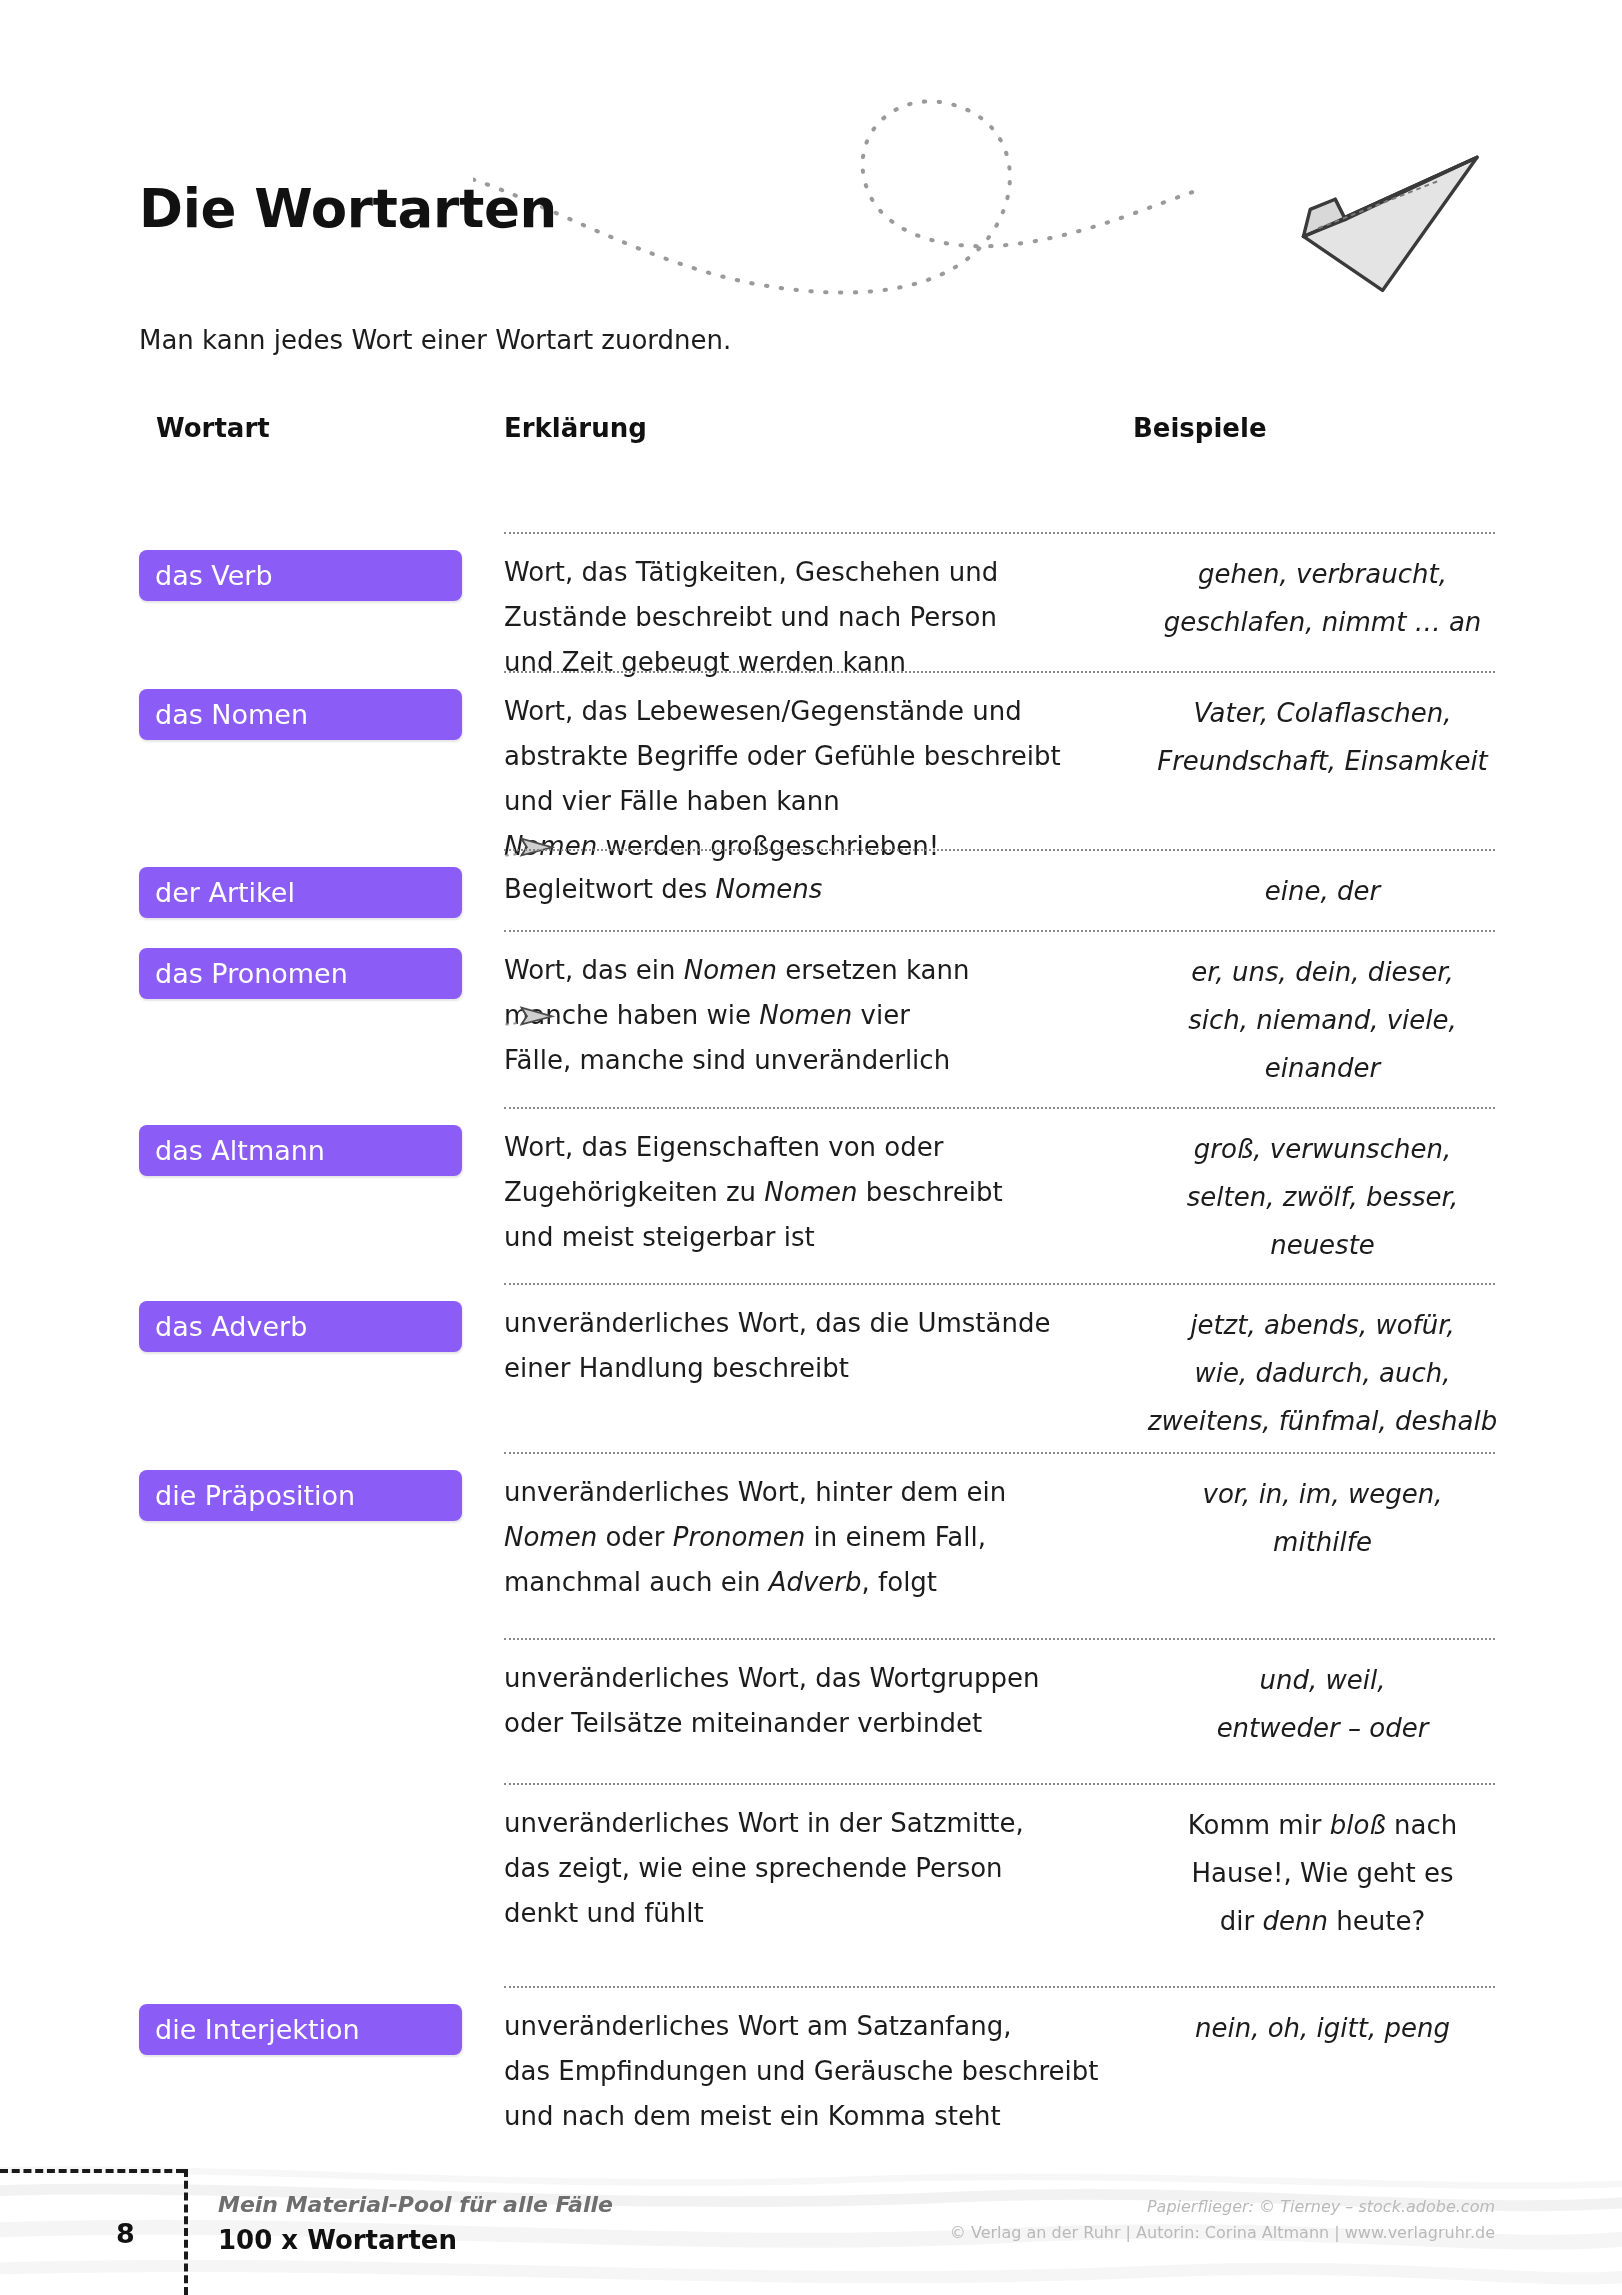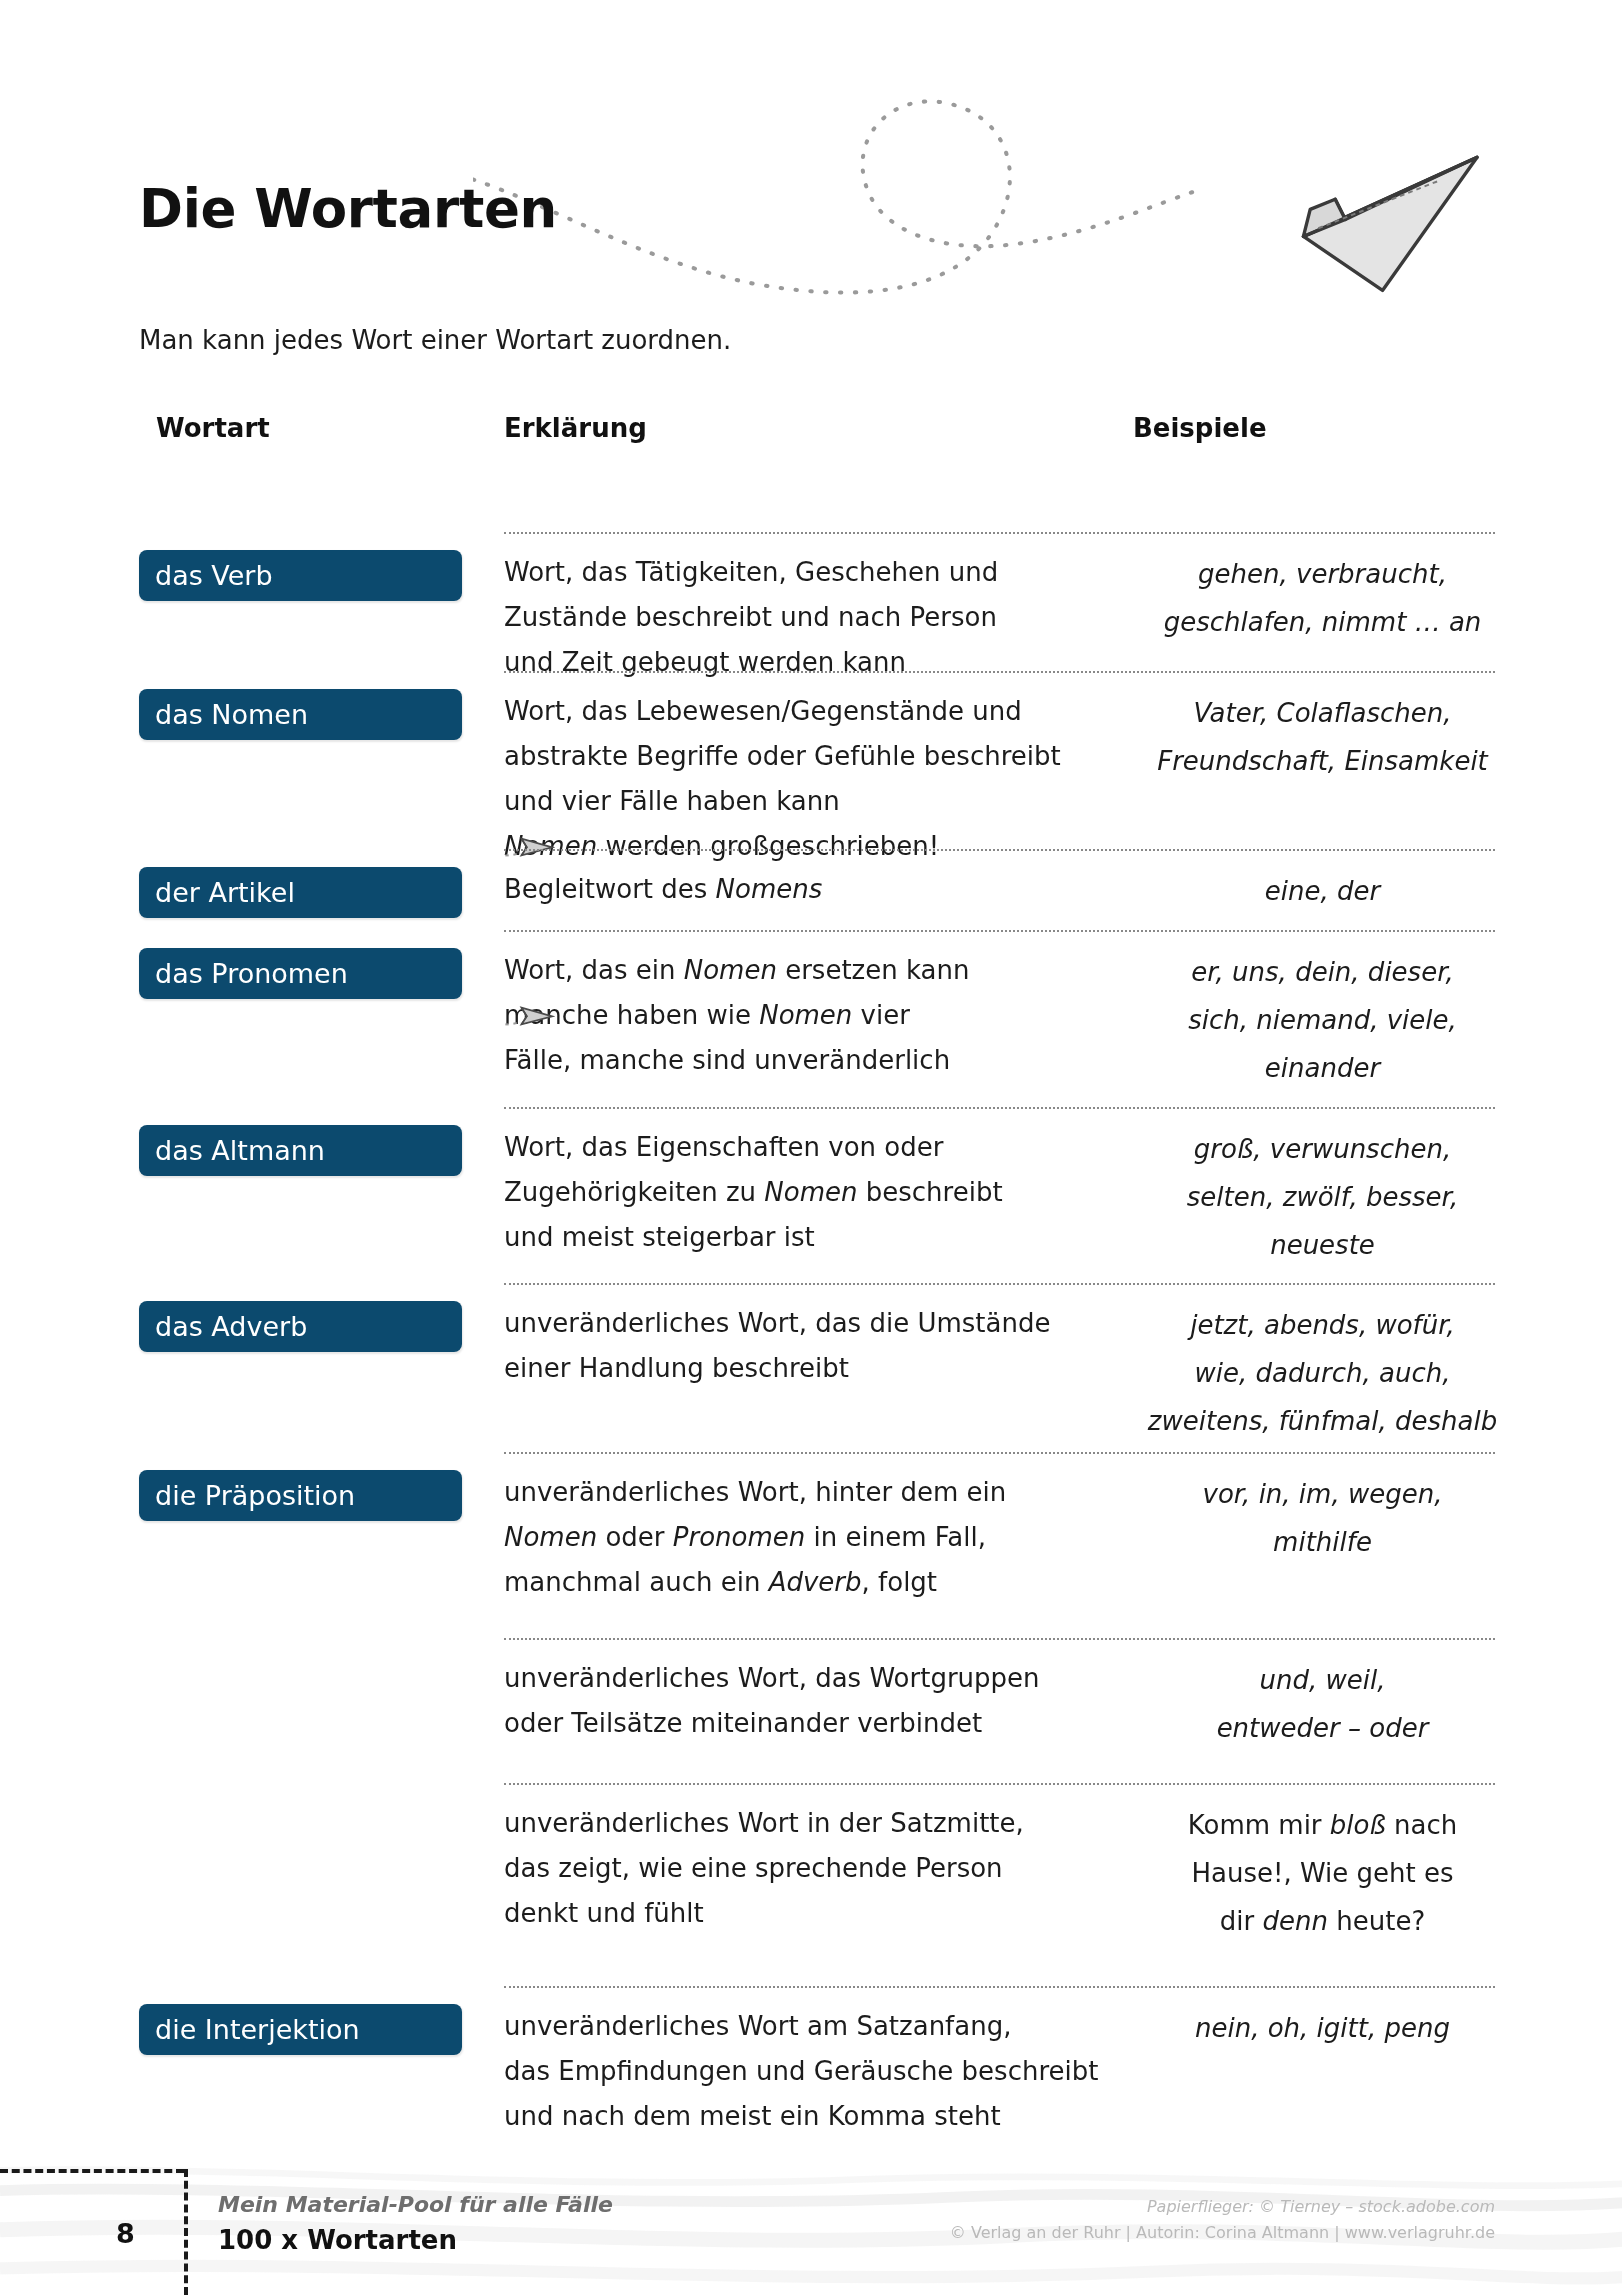--- a/index.html
+++ b/index.html
@@ -101,21 +101,21 @@
     width: 991px;
     height: 0;
     border-top: 2.7px dotted #888888;
   }
   .pill {
     position: absolute;
     left: 139px;
     top: 17.6px;
     width: 323px;
     height: 51px;
-    background: #0c4a6e;
+    background: #8b5cf6;
     border-radius: 8px;
     box-sizing: border-box;
     color: #ffffff;
     font-size: 27px;
     line-height: 51px;
     padding-left: 16px;
     white-space: nowrap;
     overflow: hidden;
     box-shadow: 0.7px 1.4px 2px rgba(0,0,0,0.10);
   }

